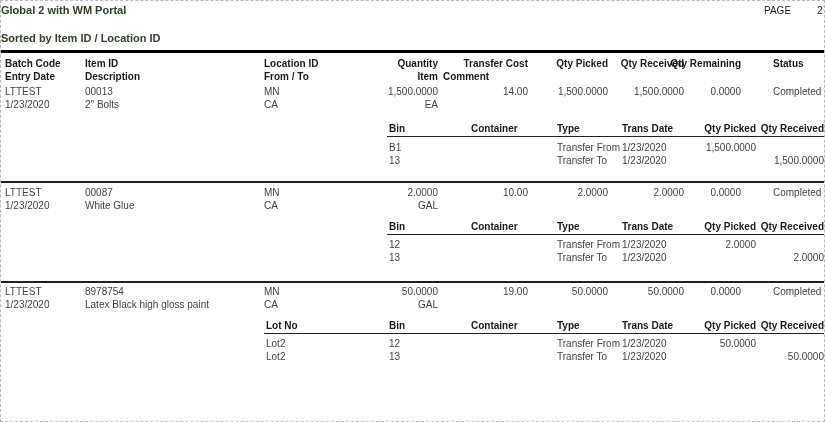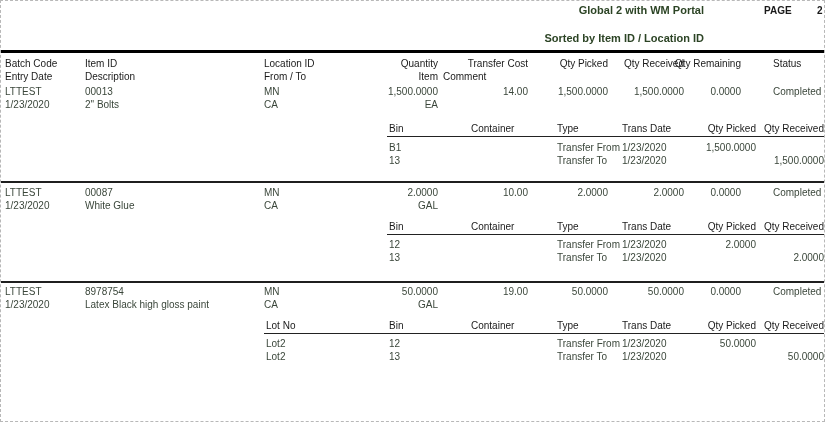--- a/index.html
+++ b/index.html
@@ -2,30 +2,30 @@
 <html><head>
 <meta charset="utf-8">
 <style>
   html,body{margin:0;padding:0;background:#fff;}
   .page{
     position:relative;width:825px;height:422px;background:#ffffff;
     border:1px dashed #b8b8b8;box-sizing:border-box;overflow:hidden;
     font-family:"Liberation Sans",sans-serif;
   }
   .title{
-    position:absolute;left:0;width:703px;text-align:right;
+    position:absolute;left:0;width:825px;text-align:left;
     font-weight:bold;font-size:11px;line-height:13px;color:#2c4425;
   }
   .row{
     position:absolute;left:0;width:825px;height:12px;
     font-size:10px;line-height:12px;color:#3a463a;
   }
   .cell{position:absolute;top:0;white-space:nowrap;}
-  .hdr .cell{font-weight:normal;color:#1a1a1a;}
-  .pagehdr{font-weight:bold;color:#1a1a1a;}
+  .hdr .cell{font-weight:bold;color:#1a1a1a;}
+  .pagehdr{font-weight:normal;color:#1a1a1a;}
   
   .x-batch{left:4px}.x-item{left:84px}.x-loc{left:263px}
   .n-qty{right:388px}.n-cost{right:298px}.n-picked{right:218px}
   .n-recv{right:142px}.n-rem{right:85px}
   .x-status{left:772px}.x-comment{left:442px}
   
   .x-lot{left:265px}.x-bin{left:388px}.x-cont{left:470px}
   .x-type{left:556px}.x-tdate{left:621px}
   .n-dpicked{right:70px}.n-drecv{right:2px}
   

